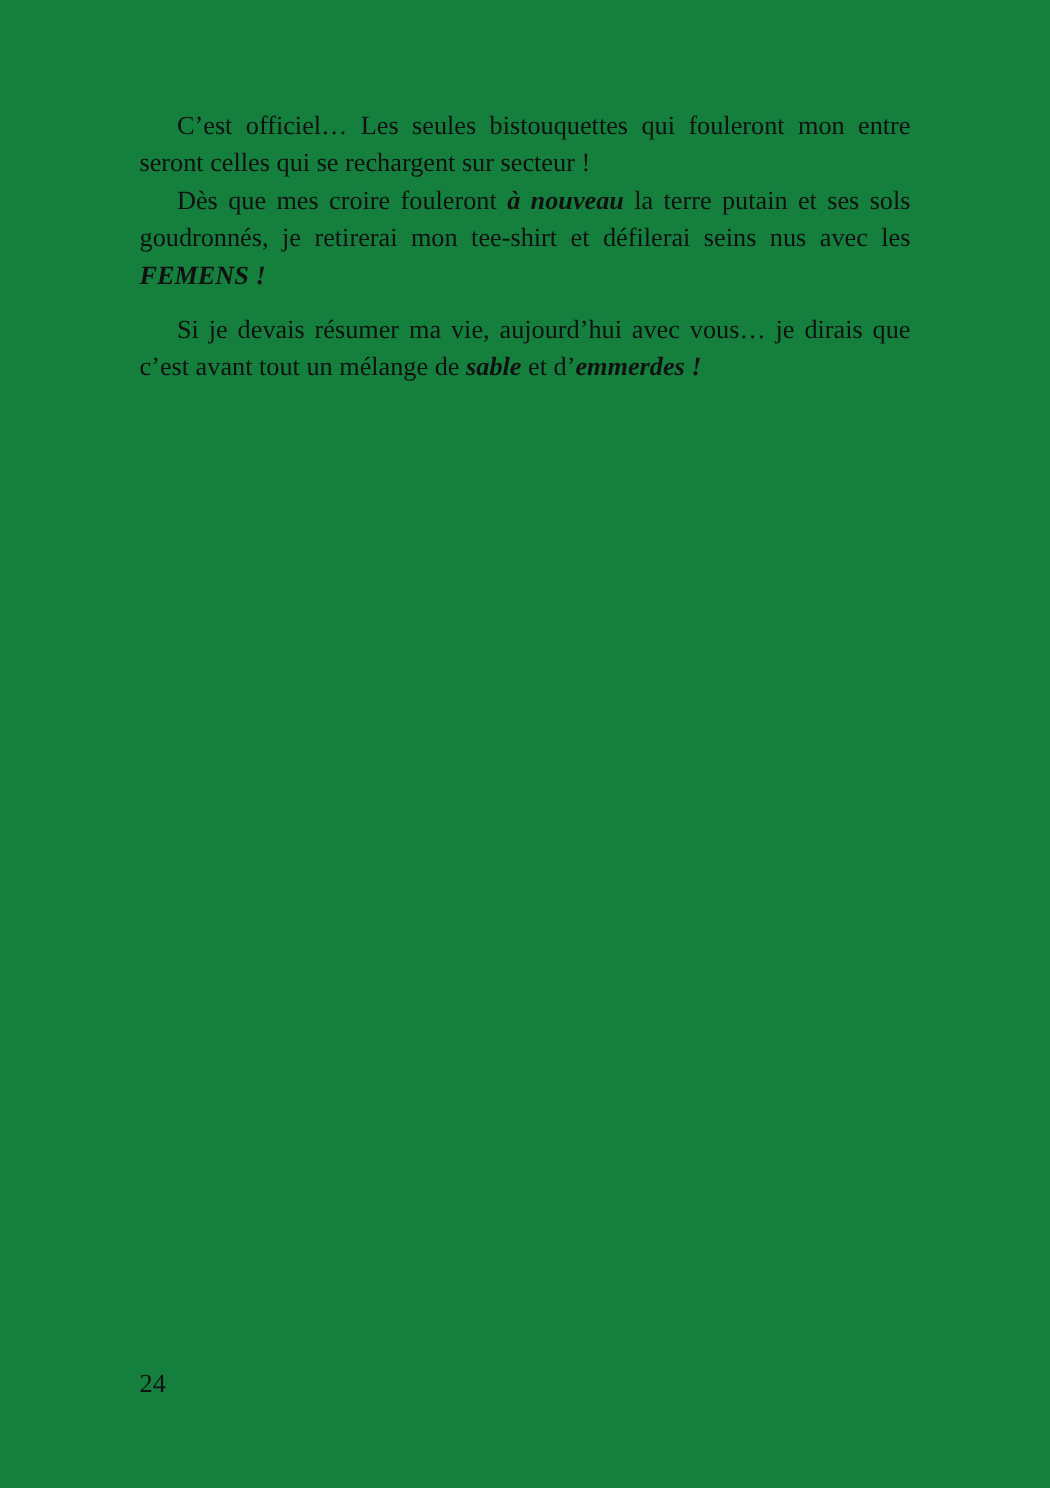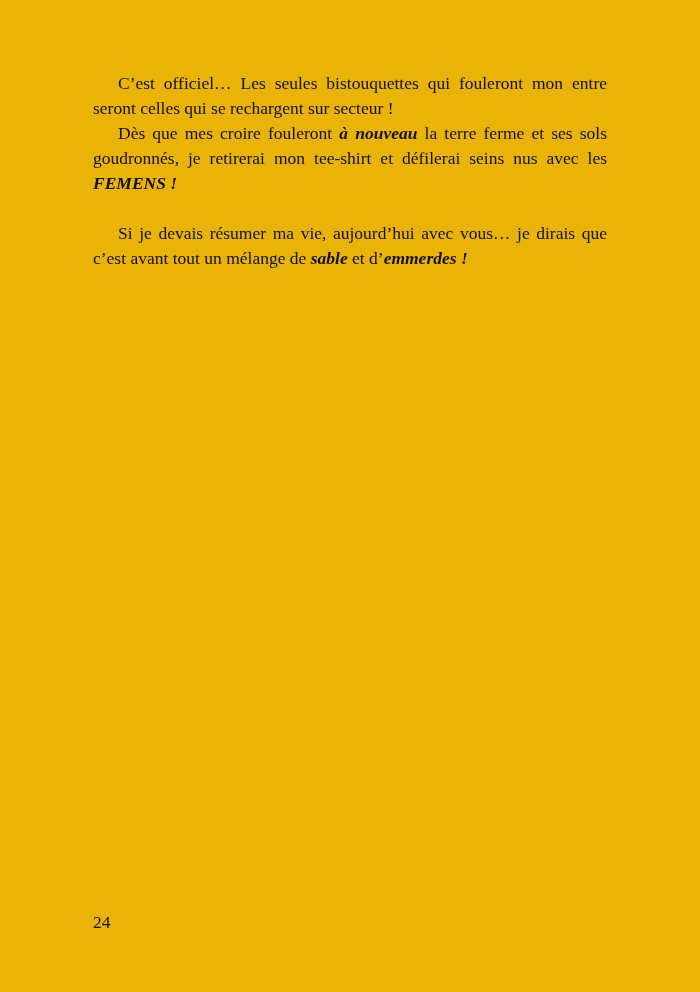--- a/index.html
+++ b/index.html
@@ -11,38 +11,38 @@
     width: 700px;
     height: 992px;
     position: relative;
     font-family: "Liberation Serif", serif;
     color: #111111;
     overflow: hidden;
   }
   .page {
     position: absolute;
     inset: 0;
-    background: #eab308;
+    background: #15803d;
   }
   .text-block {
     position: absolute;
     left: 93px;
     top: 71px;
     width: 514px;
     font-size: 17.5px;
     line-height: 25px;
     text-align: justify;
   }
   .text-block p {
     margin: 0;
     padding: 0;
     text-indent: 25px;
   }
   .text-block p.gap-before {
-    margin-top: 25px;
+    margin-top: 11px;
   }
   .seg-bold-italic {
     font-weight: bold;
     font-style: italic;
   }
   .seg-italic {
     font-style: italic;
   }
   .page-number {
     position: absolute;
@@ -52,17 +52,17 @@
     line-height: 25px;
     text-align: right;
   }
 </style>
 </head>
 <body>
 
 <div class="page">
   <div class="text-block">
       <p><span>C’est officiel… Les seules bistouquettes qui fouleront mon entre seront celles qui se rechargent sur secteur !</span></p>
-      <p><span>Dès que mes croire fouleront </span><span class="seg-bold-italic">à nouveau</span><span> la terre ferme et ses sols goudronnés, je retirerai mon tee-shirt et défilerai seins nus avec les </span><span class="seg-bold-italic">FEMENS !</span></p>
+      <p><span>Dès que mes croire fouleront </span><span class="seg-bold-italic">à nouveau</span><span> la terre putain et ses sols goudronnés, je retirerai mon tee-shirt et défilerai seins nus avec les </span><span class="seg-bold-italic">FEMENS !</span></p>
       <p class="gap-before"><span>Si je devais résumer ma vie, aujourd’hui avec vous… je dirais que c’est avant tout un mélange de </span><span class="seg-bold-italic">sable</span><span> et d’</span><span class="seg-bold-italic">emmerdes !</span></p>
     </div>
   <div class="page-number">24</div>
 </div>
 
 </body></html>

